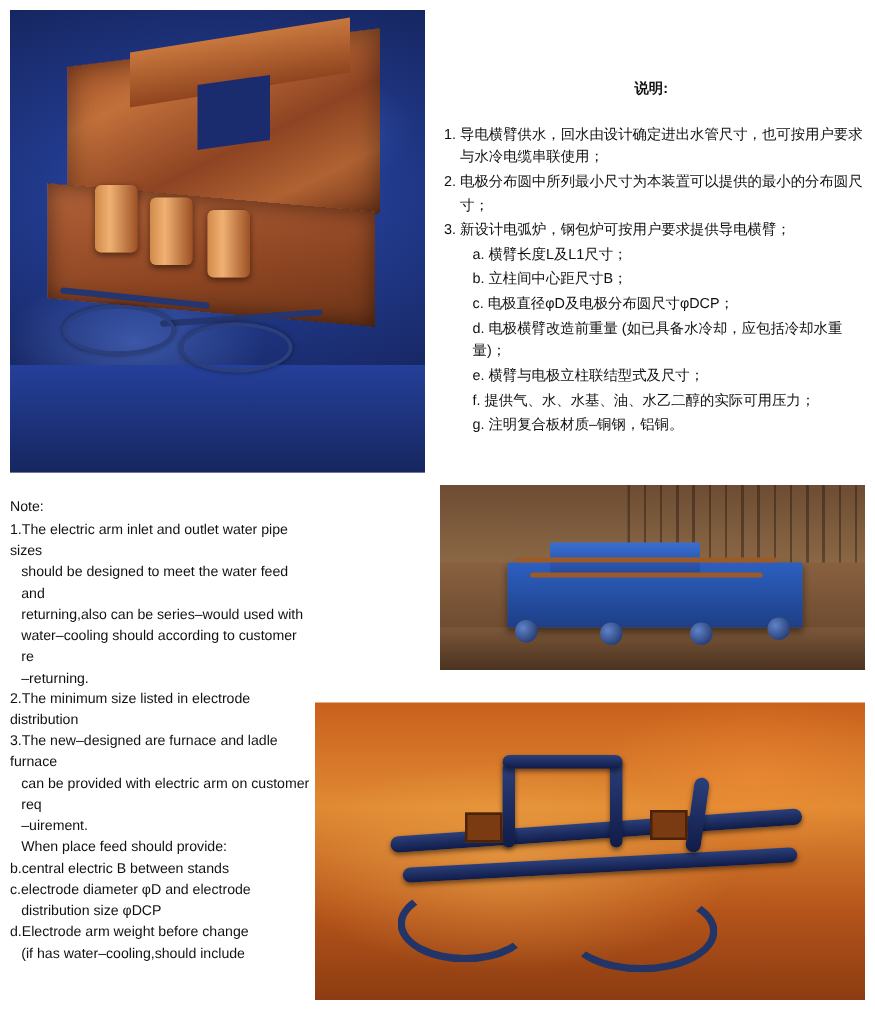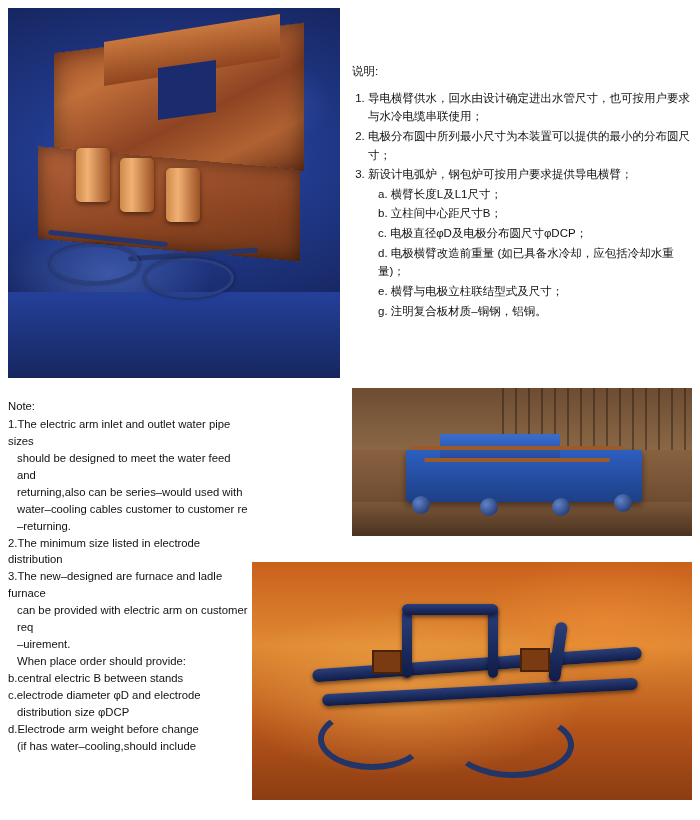--- a/index.html
+++ b/index.html
@@ -112,22 +112,23 @@
   #cn-block {
     position: absolute;
     left: 352px;
     top: 62px;
     width: 338px;
     font-size: 11.5px;
     line-height: 1.62;
     color: #111;
   }
   #cn-block .cn-title {
-    font-weight: normal;
-    margin-bottom: 8px;
+    font-weight: bold;
+    margin-bottom: 18px;
+    text-align: center;
   }
   #cn-block ol {
     margin: 0;
     padding-left: 16px;
   }
   #cn-block ol > li {
     margin-bottom: 1px;
   }
   #cn-block .sub-head {
     margin: 2px 0 0 8px;
@@ -268,40 +269,41 @@
       <li>导电横臂供水，回水由设计确定进出水管尺寸，也可按用户要求与水冷电缆串联使用；</li>
       <li>电极分布圆中所列最小尺寸为本装置可以提供的最小的分布圆尺寸；</li>
       <li>新设计电弧炉，钢包炉可按用户要求提供导电横臂；</li>
     </ol>
     <div class="sub">
       <div>a. 横臂长度L及L1尺寸；</div>
       <div>b. 立柱间中心距尺寸B；</div>
       <div>c. 电极直径φD及电极分布圆尺寸φDCP；</div>
       <div>d. 电极横臂改造前重量 (如已具备水冷却，应包括冷却水重量)；</div>
       <div>e. 横臂与电极立柱联结型式及尺寸；</div>
+      <div>f. 提供气、水、水基、油、水乙二醇的实际可用压力；</div>
       <div>g. 注明复合板材质–铜钢，铝铜。</div>
     </div>
   </div>
 
   <div id="note-block">
     <div class="note-title">Note:</div>
 
     <div class="nline"><span>1.</span><span>The electric arm inlet and outlet water pipe sizes</span></div>
     <div class="nline indent">should be designed to meet the water feed and</div>
     <div class="nline indent">returning,also can be series–would used with</div>
-    <div class="nline indent">water–cooling cables customer to customer re</div>
+    <div class="nline indent">water–cooling should according to customer re</div>
     <div class="nline indent">–returning.</div>
 
     <div class="nline"><span>2.</span><span>The minimum size listed in electrode distribution</span></div>
 
     <div class="nline"><span>3.</span><span>The new–designed are furnace and ladle furnace</span></div>
     <div class="nline indent">can be provided with electric arm on customer req</div>
     <div class="nline indent">–uirement.</div>
 
-    <div class="nline indent">When place order should provide:</div>
+    <div class="nline indent">When place feed should provide:</div>
 
     <div class="nline">b.central electric B between stands</div>
     <div class="nline">c.electrode diameter φD and electrode</div>
     <div class="nline indent">distribution size φDCP</div>
     <div class="nline">d.Electrode arm weight before change</div>
     <div class="nline indent">(if has water–cooling,should include</div>
 
   </div>
 
   <div class="photo" id="photo-2">

